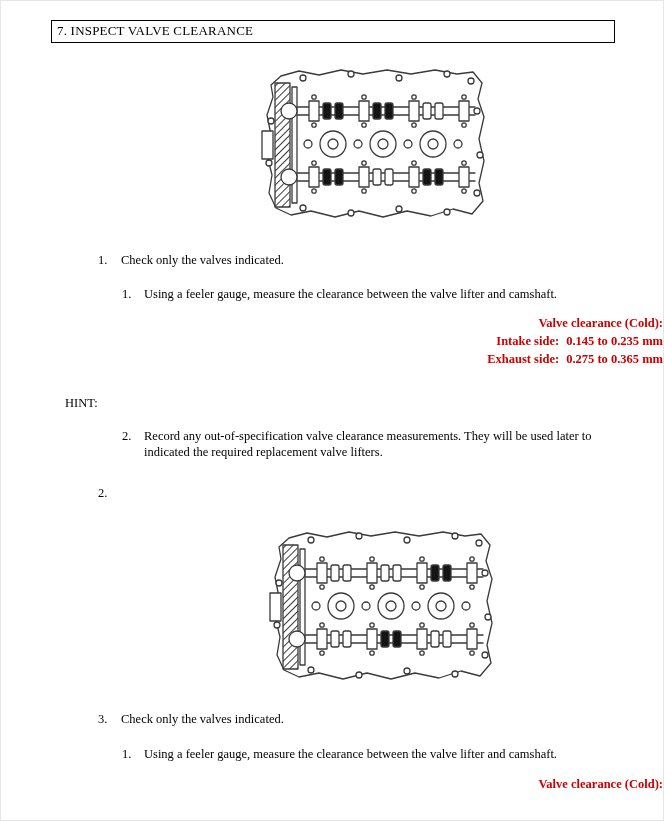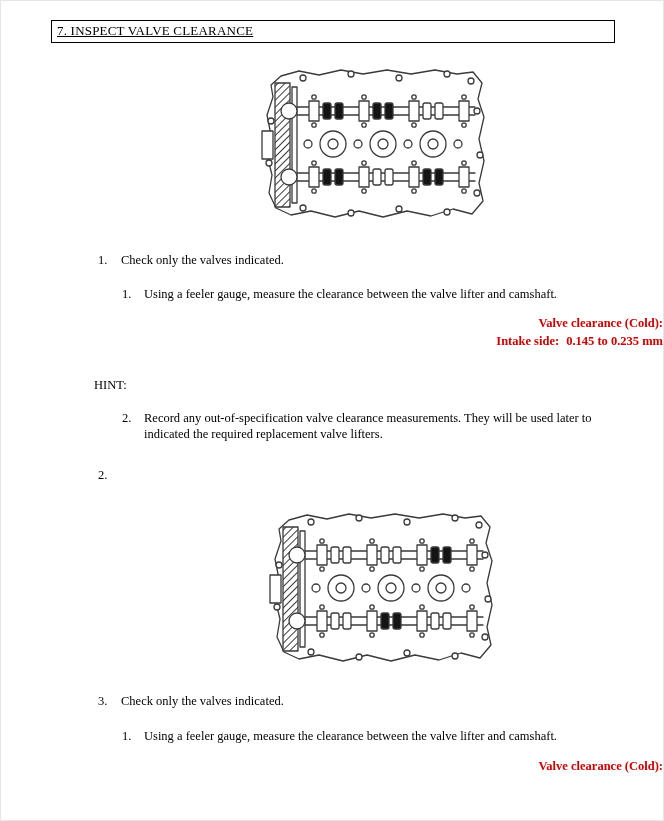--- a/index.html
+++ b/index.html
@@ -16,21 +16,20 @@
     border: 1px solid #e6e6e6;
     overflow: hidden;
   }
   .title-box {
     margin: 19px 48px 0 50px;
     border: 1px solid #000;
     padding: 2px 4px 3px 5px;
     font-size: 13px;
     letter-spacing: 0.2px;
     background: #fff;
-    text-decoration: underline;
   }
   .figure { line-height: 0; }
   .fig1 { margin: 16px 0 0 243px; }
   .fig2 { margin: 20px 0 0 251px; }
   .step { display: flex; padding-left: 97px; line-height: 16px; }
   .step .num { width: 23px; flex: none; }
   .step1 { margin-top: 21px; }
   .step2 { margin-top: 25px; }
   .step3 { margin-top: 18px; }
   .substep { display: flex; padding-left: 121px; line-height: 16px; }
@@ -43,21 +42,21 @@
     padding-left: 170px;
     color: var(--spec-red, #cc0000);
     font-weight: bold;
     line-height: 18px;
     text-align: right;
   }
   .spec1 { margin-top: 12px; }
   .spec2 { margin-top: 13px; }
   .spec .spec-line { padding-left: 30px; }
   .spec .spec-value { margin-left: 7px; margin-top: 16px; }
-  .hint { display: flex; padding-left: 50px; margin-top: 27px; line-height: 16px; margin-left: 43px; }
+  .hint { display: flex; padding-left: 64px; margin-top: 27px; line-height: 16px; }
   .hint .hint-label { width: 43px; flex: none; }
   svg { display: block; }
 </style>
 </head>
 <body>
 
 <div class="page">
 
   <div class="title-box">
     <span>7. INSPECT VALVE CLEARANCE</span>
@@ -154,20 +153,23 @@
   <div class="substep sub1a">
     <span class="num">1.</span>
     <span class="txt">Using a feeler gauge, measure the clearance between the valve lifter and camshaft.</span>
   </div>
 
   <div class="spec spec1">
     <div class="spec-heading">Valve clearance (Cold):</div>
     <div class="spec-line">
       <span class="spec-label">Intake side:</span><span class="spec-value">0.145 to 0.235 mm</span>
     </div>
+    <div class="spec-line">
+      <span class="spec-label">Exhaust side:</span><span class="spec-value">0.275 to 0.365 mm</span>
+    </div>
   </div>
 
   <div class="hint">
     <span class="hint-label">HINT:</span>
   </div>
 
   <div class="substep sub2">
     <span class="num">2.</span>
     <span class="txt">Record any out-of-specification valve clearance measurements. They will be used later to indicated the required replacement valve lifters.</span>
   </div>

